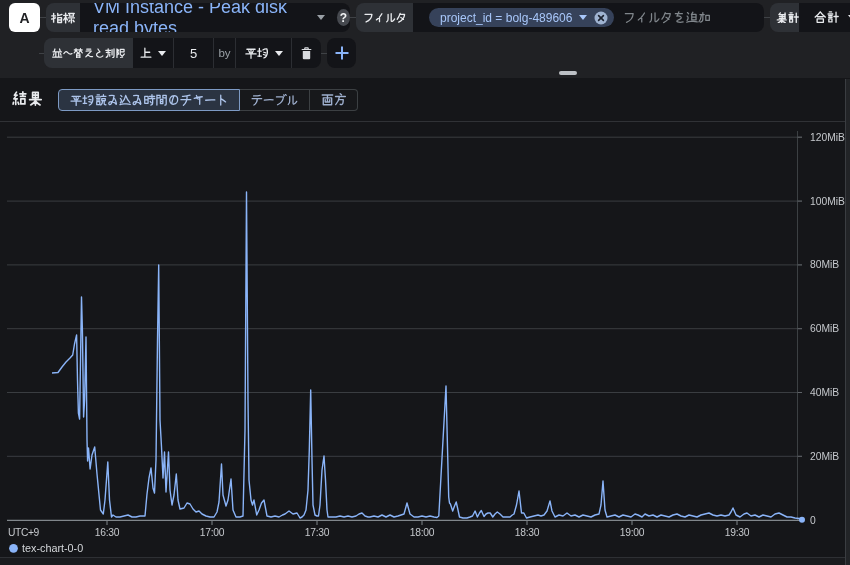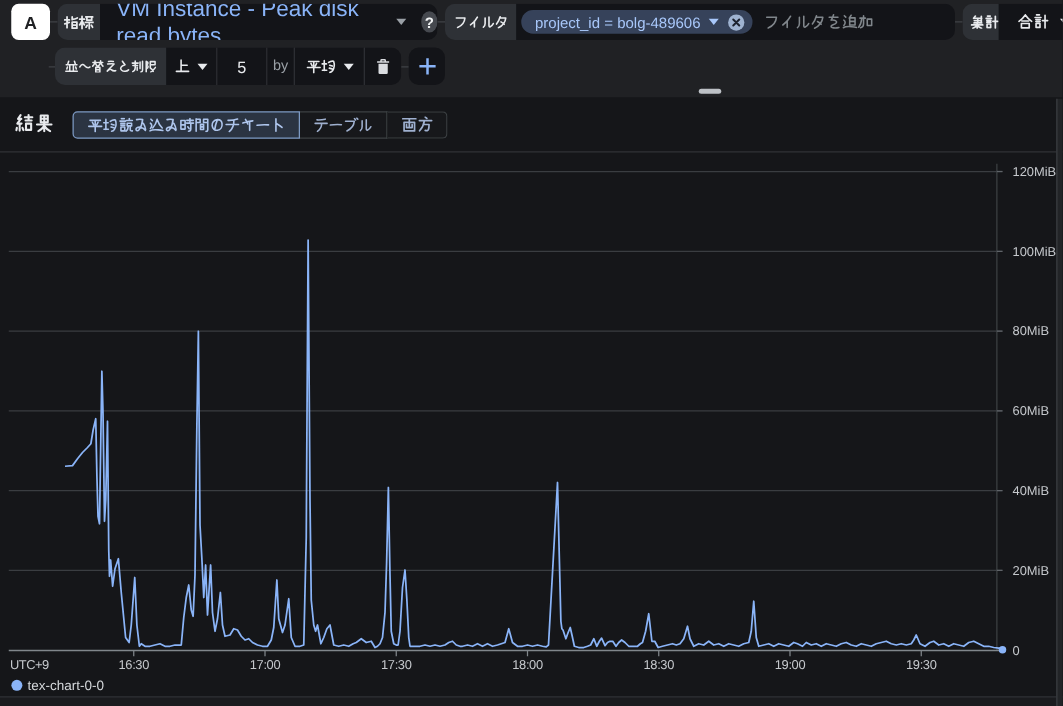--- a/index.html
+++ b/index.html
@@ -155,21 +155,21 @@
 </div>
 <div class="seg" style="left:356px;top:3px;width:408px;height:29px;border-radius:8px;overflow:hidden">
 <div class="lblchip" style="width:57px">
         <svg class="jp " width="44.0" height="11" viewBox="0 0 64 16" style="stroke:#e8eaed;stroke-width:1.9">
           <use href="#g-fu" x="0"></use>
           <use href="#g-i" x="16"></use>
           <use href="#g-ru" x="32"></use>
           <use href="#g-ta" x="48"></use>
         </svg>
       </div>
-<div class="darkseg" style="flex:1;padding-left:4px">
+<div class="darkseg" style="flex:1;padding-left:16px">
 <div style="height:19px;background:#36425a;border-radius:10px;display:flex;align-items:center;padding:0 6px 0 11px;color:#a8c7fa;font-size:12px">project_id&nbsp;=&nbsp;bolg-489606<span class="caret" style="margin-left:7px;border-top-color:#a8c7fa;border-left-width:4px;border-right-width:4px"></span><svg width="14" height="14" viewBox="0 0 14 14" style="margin-left:7px">
             <circle cx="7" cy="7" r="6.5" fill="#9fb3d1"></circle>
             <path d="M4.6 4.6 L9.4 9.4 M9.4 4.6 L4.6 9.4" stroke="#1d2330" stroke-width="1.6" stroke-linecap="round"></path>
           </svg></div>
 <div style="margin-left:9px">
           <svg class="jp " width="87.5" height="12.5" viewBox="0 0 112 16" style="stroke:#80868b;stroke-width:1.6">
             <use href="#g-fu" x="0"></use>
             <use href="#g-i" x="16"></use>
             <use href="#g-ru" x="32"></use>
             <use href="#g-ta" x="48"></use>

